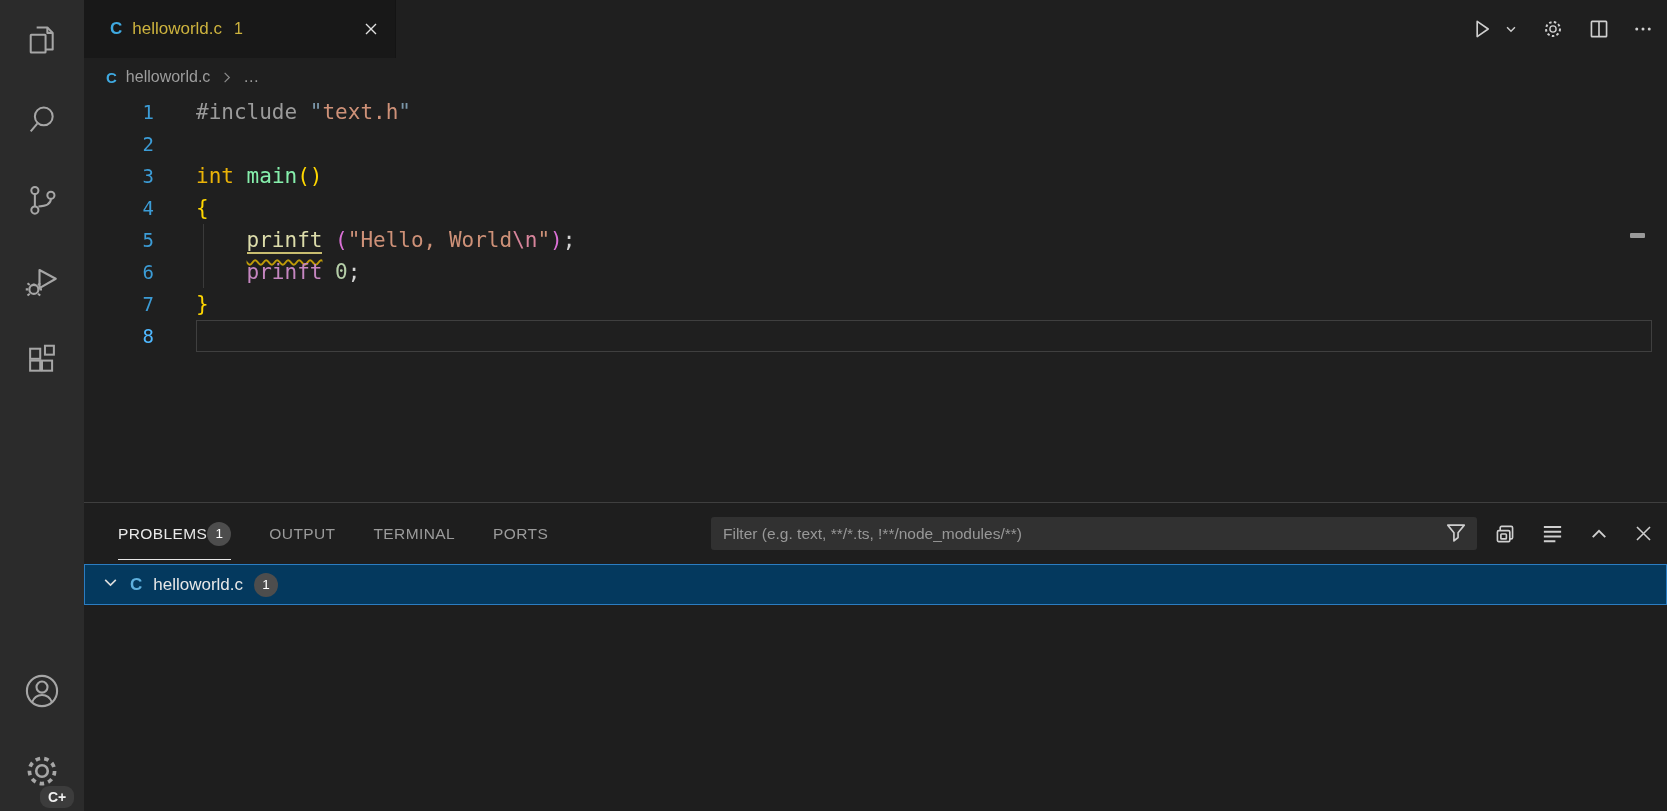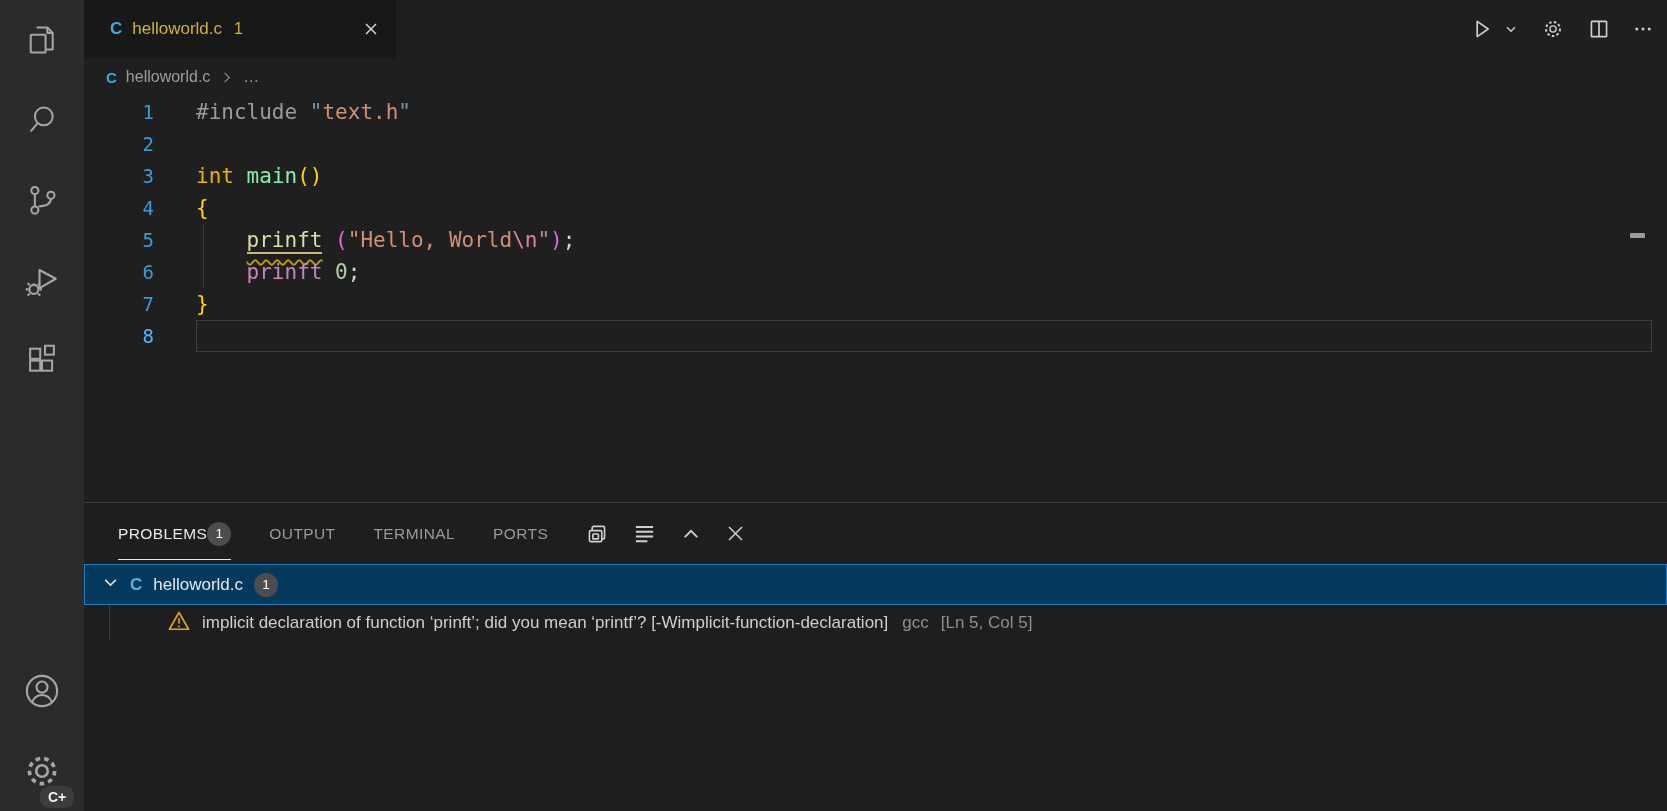--- a/index.html
+++ b/index.html
@@ -247,20 +247,28 @@
         <div class="panel-tab">
           <span>OUTPUT</span>
         </div>
         <div class="panel-tab">
           <span>TERMINAL</span>
         </div>
         <div class="panel-tab">
           <span>PORTS</span>
         </div>
 
+        <div class="filter">
+          <input type="text" placeholder="Filter (e.g. text, **/*.ts, !**/node_modules/**)" style="">
+          <span>
+            <svg width="22" height="22" viewBox="0 0 16 16" fill="none" stroke="#cfcfcf" stroke-width="1.2">
+              <path d="M2 3 H14 L9.5 8.5 V12 L6.5 14.5 V8.5 Z" stroke-linejoin="round"></path>
+            </svg>
+          </span>
+        </div>
 
         <div class="panel-actions">
           <span>
             <svg width="22" height="22" viewBox="0 0 16 16" fill="none" stroke="#cfcfcf" stroke-width="1.2">
               <rect x="4.5" y="2.5" width="9" height="9" rx="1"></rect>
               <rect x="2.5" y="5.5" width="9" height="8" rx="1" fill="#1e1e1e"></rect>
               <rect x="5" y="8" width="4" height="3.5" rx="0.5"></rect>
             </svg>
           </span>
           <span>
@@ -285,29 +293,17 @@
         <div class="prob-file-row">
           <span>
             <svg width="17" height="17" viewBox="0 0 16 16" fill="none" stroke="#dcdcdc" stroke-width="1.5">
                 <path d="M3 5.5 L8 10.5 L13 5.5"></path>
               </svg>
           </span>
           <span class="c-glyph" style="color:#5fb0dd;">C</span>
           <span class="prob-file-label">helloworld.c</span>
           <span class="round-badge">1</span>
         </div>
-        <div class="prob-item">
-          <span>
-            <svg width="22" height="22" viewBox="0 0 16 16" fill="none" stroke="#d8a71d" stroke-width="1.2">
-              <path d="M8 1.8 L15 14 H1 Z" stroke-linejoin="round"></path>
-              <path d="M8 6 V10"></path>
-              <circle cx="8" cy="12" r="0.7" fill="#d8a71d" stroke="none"></circle>
-            </svg>
-          </span>
-          <span class="prob-msg">implicit declaration of function ‘prinft’; did you mean ‘printf’? [-Wimplicit-function-declaration]</span>
-          <span class="prob-src">gcc</span>
-          <span class="prob-pos">[Ln 5, Col 5]</span>
-        </div>
       </div>
     </div>
 
   </div>
 </div>
 
 </body></html>

